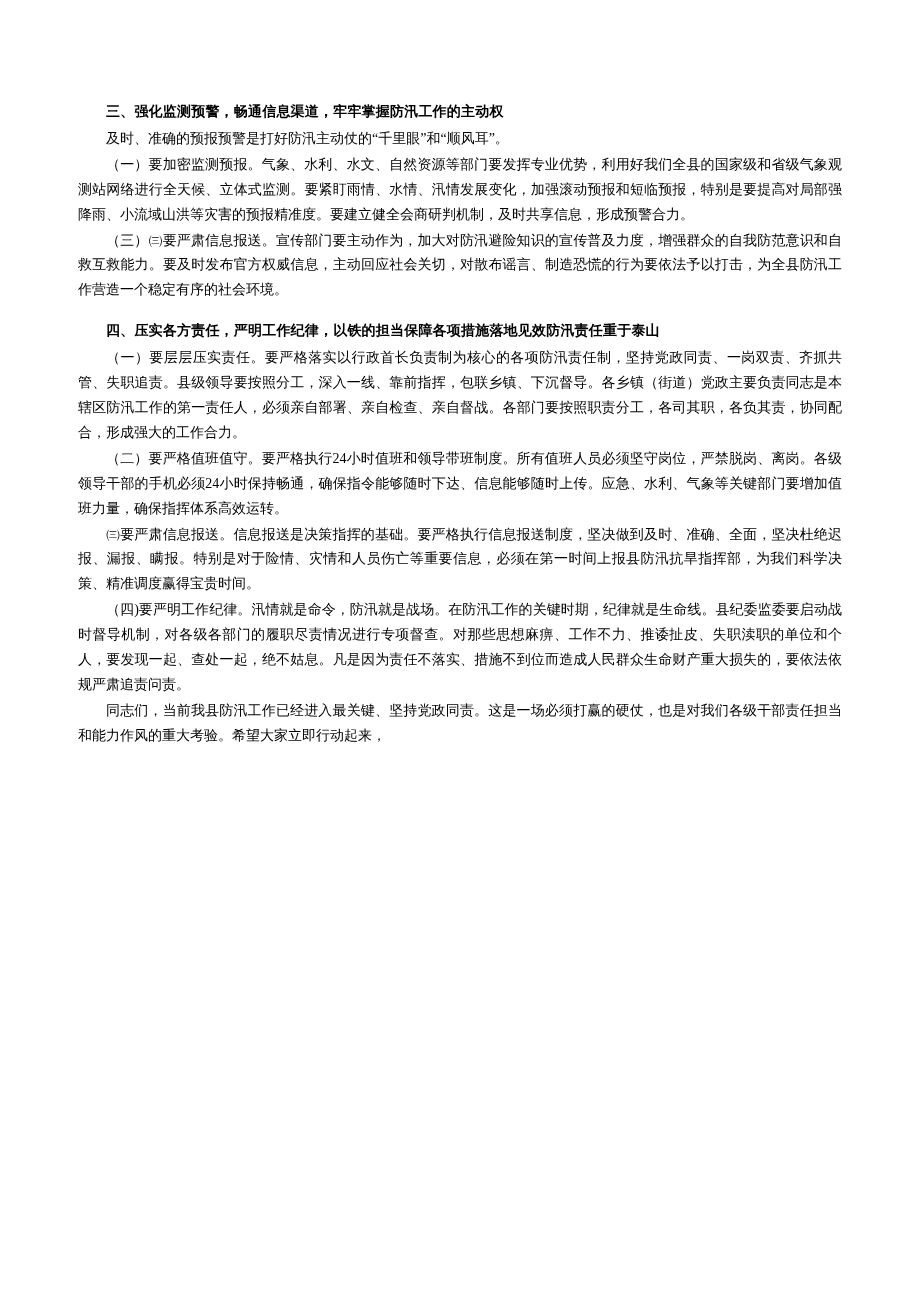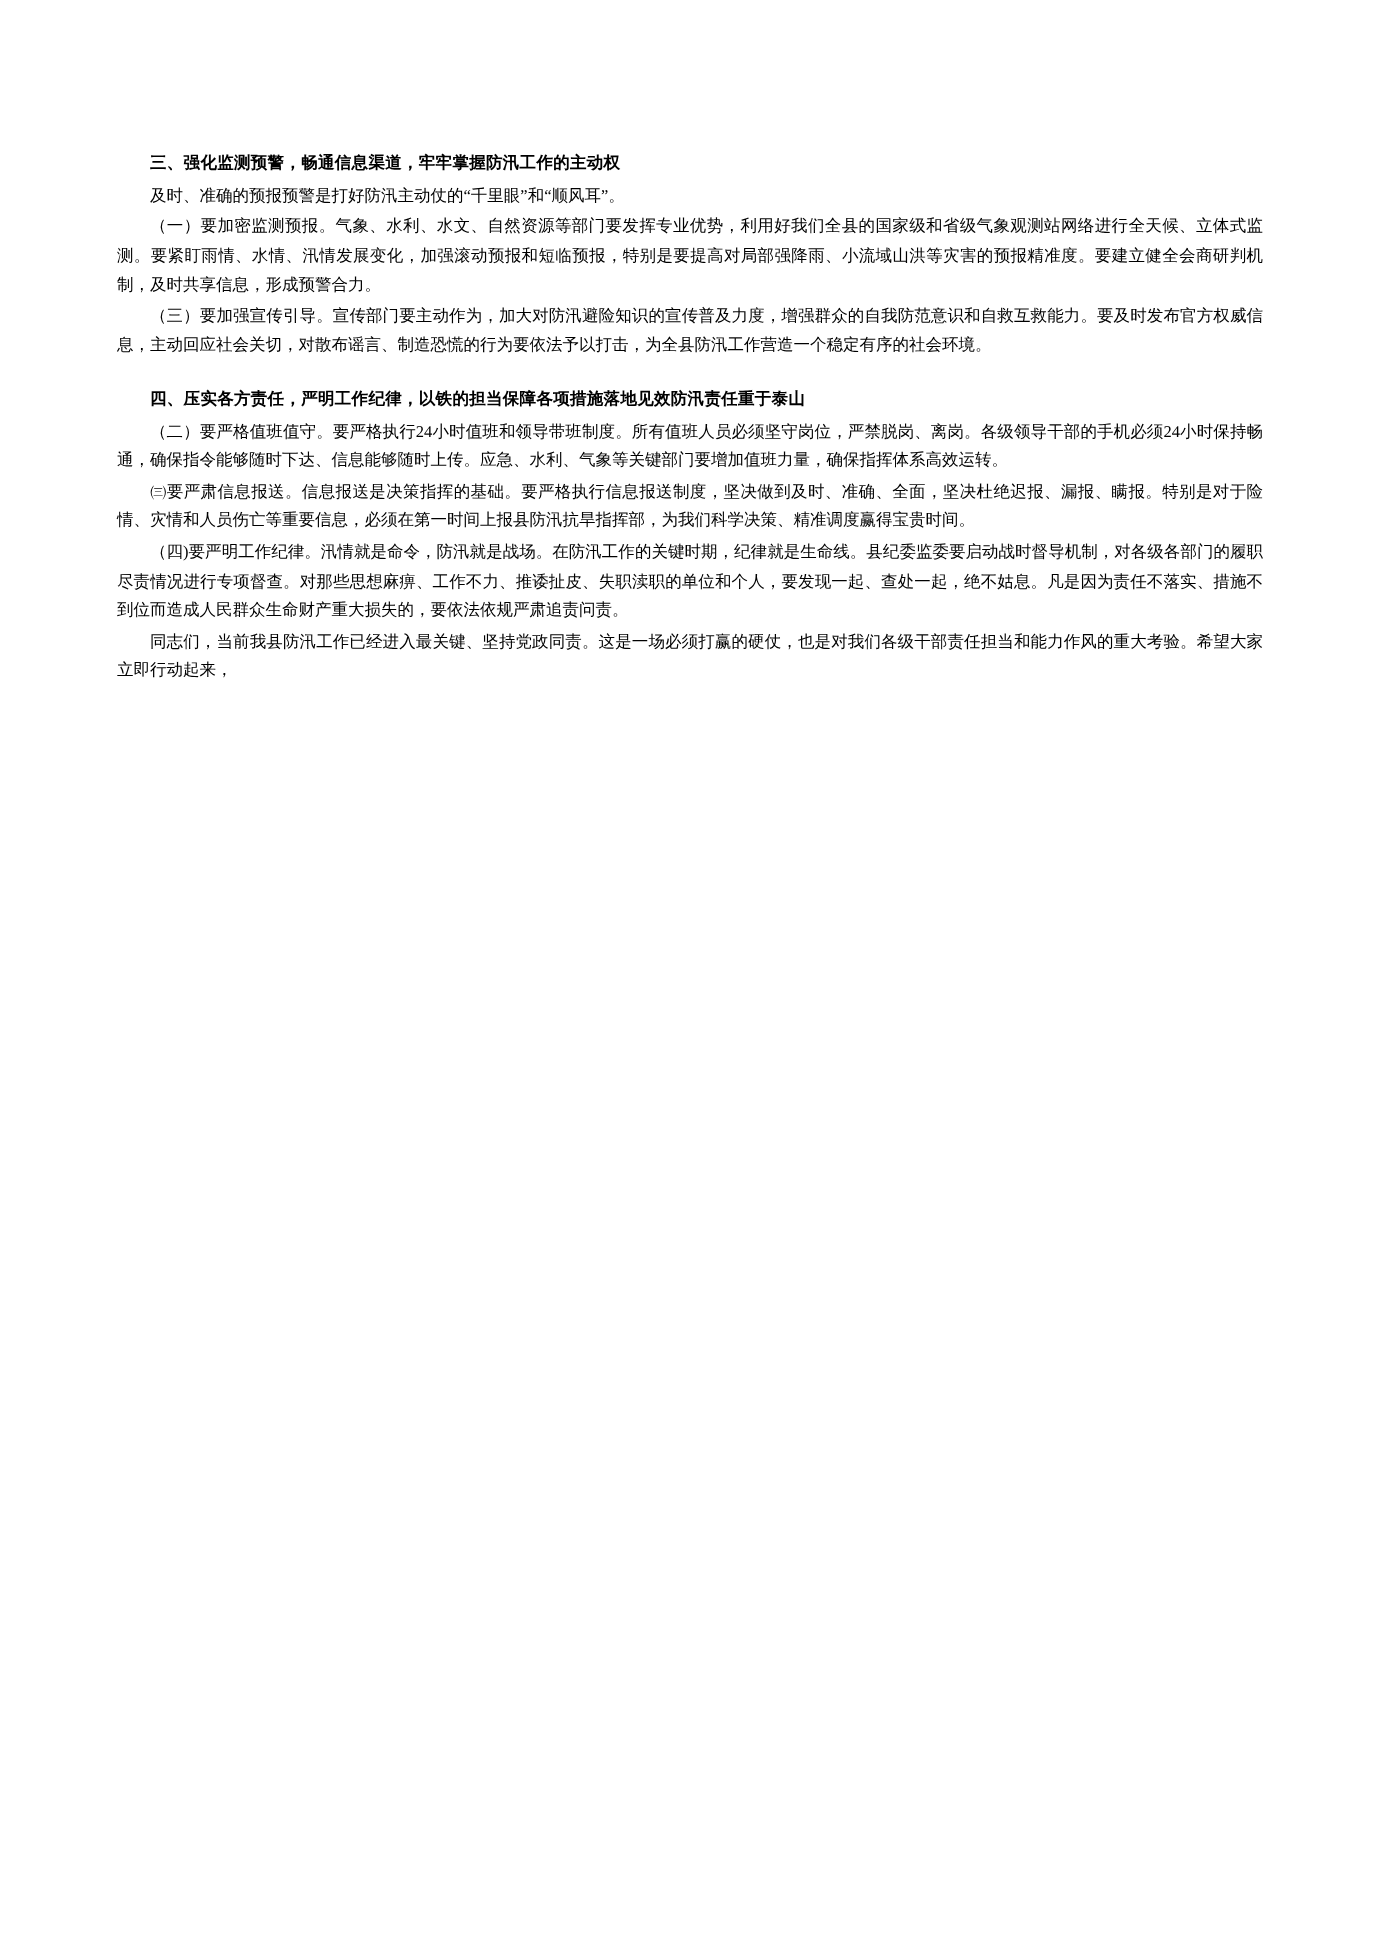--- a/index.html
+++ b/index.html
@@ -15,21 +15,21 @@
   }
   .page {
     position: relative;
     width: 920px;
     height: 1301px;
     box-sizing: border-box;
     padding: 100px 78px 40px 78px;
     background: #ffffff;
   }
   .doc-body {
-    font-size: 11px;
+    font-size: 14px;
     line-height: 1.78;
     text-align: justify;
     text-justify: inter-ideograph;
   }
   p {
     margin: 0 0 1px 0;
     text-indent: 2em;
   }
   .heading {
     font-weight: bold;
@@ -53,25 +53,26 @@
 <div class="page">
   <div class="doc-body">
 
     <p class="heading">三、强化监测预警，畅通信息渠道，牢牢掌握防汛工作的主动权</p>
 
     <p class="para">及时、准确的预报预警是打好防汛主动仗的“千里眼”和“顺风耳”。</p>
 
     <p class="para"><span class="lead-bold">（一）要加密监测预报。</span><span>气象、水利、水文、自然资源等部门要发挥专业优势，利用好我们全县的国家级和省级气象观测站网络进行全天候、立体式监测。要紧盯雨情、水情、汛情发展变化，加强滚动预报和短临预报，特别是要提高对局部强降雨、小流域山洪等灾害的预报精准度。要建立健全会商研判机制，及时共享信息，形成预警合力。</span></p>
 
 
-    <p class="para"><span class="lead-bold">（三）要加强宣传引导。</span><span>宣传部门要主动作为，加大对防汛避险知识的宣传普及力度，增强群众的自我防范意识和自救互救能力。要及时发布官方权威信息，主动回应社会关切，对散布谣言、制造恐慌的行为要依法予以打击，为全县防汛工作营造一个稳定有序的社会环境。</span></p>
+    <p class="para"><span class="lead-bold">（三）㈢要严肃信息报送。</span><span>宣传部门要主动作为，加大对防汛避险知识的宣传普及力度，增强群众的自我防范意识和自救互救能力。要及时发布官方权威信息，主动回应社会关切，对散布谣言、制造恐慌的行为要依法予以打击，为全县防汛工作营造一个稳定有序的社会环境。</span></p>
 
     <p class="heading sp-top">四、压实各方责任，严明工作纪律，以铁的担当保障各项措施落地见效防汛责任重于泰山</p>
 
 
+    <p class="para"><span class="lead-bold">（一）要层层压实责任。</span><span>要严格落实以行政首长负责制为核心的各项防汛责任制，坚持党政同责、一岗双责、齐抓共管、失职追责。县级领导要按照分工，深入一线、靠前指挥，包联乡镇、下沉督导。各乡镇（街道）党政主要负责同志是本辖区防汛工作的第一责任人，必须亲自部署、亲自检查、亲自督战。各部门要按照职责分工，各司其职，各负其责，协同配合，形成强大的工作合力。</span></p>
 
     <p class="para"><span class="lead-bold">（二）要严格值班值守。</span><span>要严格执行24小时值班和领导带班制度。所有值班人员必须坚守岗位，严禁脱岗、离岗。各级领导干部的手机必须24小时保持畅通，确保指令能够随时下达、信息能够随时上传。应急、水利、气象等关键部门要增加值班力量，确保指挥体系高效运转。</span></p>
 
     <p class="para"><span class="lead-bold">㈢要严肃信息报送。</span><span>信息报送是决策指挥的基础。要严格执行信息报送制度，坚决做到及时、准确、全面，坚决杜绝迟报、漏报、瞒报。特别是对于险情、灾情和人员伤亡等重要信息，必须在第一时间上报县防汛抗旱指挥部，为我们科学决策、精准调度赢得宝贵时间。</span></p>
 
     <p class="para"><span class="lead-bold">（四)要严明工作纪律。</span><span>汛情就是命令，防汛就是战场。在防汛工作的关键时期，纪律就是生命线。县纪委监委要启动战时督导机制，对各级各部门的履职尽责情况进行专项督查。对那些思想麻痹、工作不力、推诿扯皮、失职渎职的单位和个人，要发现一起、查处一起，绝不姑息。凡是因为责任不落实、措施不到位而造成人民群众生命财产重大损失的，要依法依规严肃追责问责。</span></p>
 
     <p class="para">同志们，当前我县防汛工作已经进入最关键、坚持党政同责。这是一场必须打赢的硬仗，也是对我们各级干部责任担当和能力作风的重大考验。希望大家立即行动起来，</p>
 
   </div>

